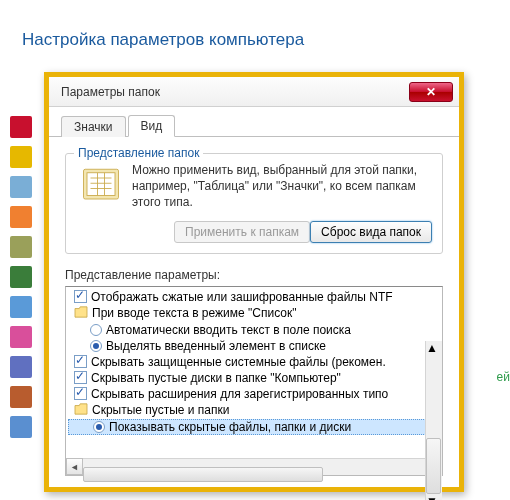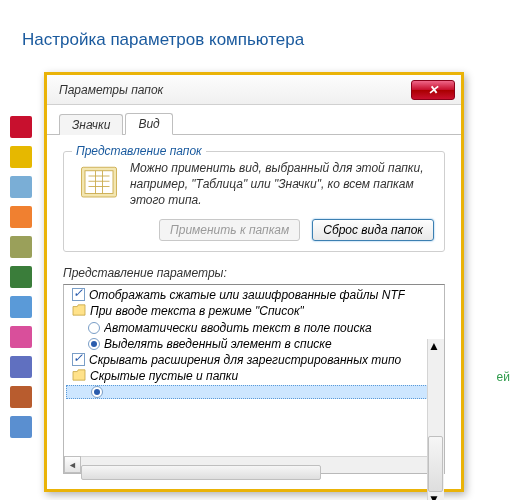--- a/index.html
+++ b/index.html
@@ -34,23 +34,22 @@
     height: 22px;
     border-radius: 2px;
   }
   .dialog {
     position: absolute;
     top: 72px;
     left: 44px;
     width: 420px;
     height: 420px;
     background: #fff;
-    border: 3px solid #eab308;
+    border: 5px solid #eab308;
     box-shadow: 2px 3px 8px rgba(0,0,0,0.3);
-    font-style: italic;
   }
   .titlebar {
     height: 30px;
     background: linear-gradient(#fdfdfd,#f0f0f0);
     border-bottom: 1px solid #d0d0d0;
     display: flex;
     align-items: center;
     padding: 0 6px 0 12px;
   }
   .titlebar .title {
@@ -127,21 +126,20 @@
     flex-shrink: 0;
     margin-top: 2px;
   }
   .desc {
     font-size: 12px;
     color: #333;
     line-height: 1.35;
   }
   .btn-row {
     display: flex;
-    gap: 12px;
     justify-content: flex-end;
     margin-top: 10px;
   }
   .btn {
     padding: 3px 10px;
     border: 1px solid #a7a7a7;
     border-radius: 3px;
     background: linear-gradient(#fefefe,#e8e8e8);
     font-size: 12px;
     cursor: pointer;
@@ -347,30 +345,39 @@
           <div class="tree-row indent-1">
             <span class="radio"></span>
             <span class="label">Автоматически вводить текст в поле поиска</span>
           </div>
           <div class="tree-row indent-1">
             <span class="radio checked"></span>
             <span class="label">Выделять введенный элемент в списке</span>
           </div>
           <div class="tree-row">
             <span class="chk checked"></span>
+            <span class="label">Скрывать защищенные системные файлы (рекомен.</span>
+          </div>
+          <div class="tree-row">
+            <span class="chk checked"></span>
+            <span class="label">Скрывать пустые диски в папке "Компьютер"</span>
+          </div>
+          <div class="tree-row">
+            <span class="chk checked"></span>
             <span class="label">Скрывать расширения для зарегистрированных типо</span>
           </div>
           <div class="tree-row">
             <span><svg class="folder-mini" viewBox="0 0 16 14">
                 <path d="M1 3 L6 3 L7 1 L15 1 L15 13 L1 13 Z" fill="#ffe28a" stroke="#c9a94a"></path>
               </svg></span>
             <span class="label">Скрытые пустые и папки</span>
           </div>
           <div class="tree-row indent-1 selected">
             <span class="radio checked"></span>
+            <span class="label">Показывать скрытые файлы, папки и диски</span>
           </div>
         </div>
       <div class="hscroll">
         <div class="arrow">◄</div>
         <div class="track">
           <div class="thumb"></div>
         </div>
         <div class="arrow">►</div>
       </div>
     </div>

